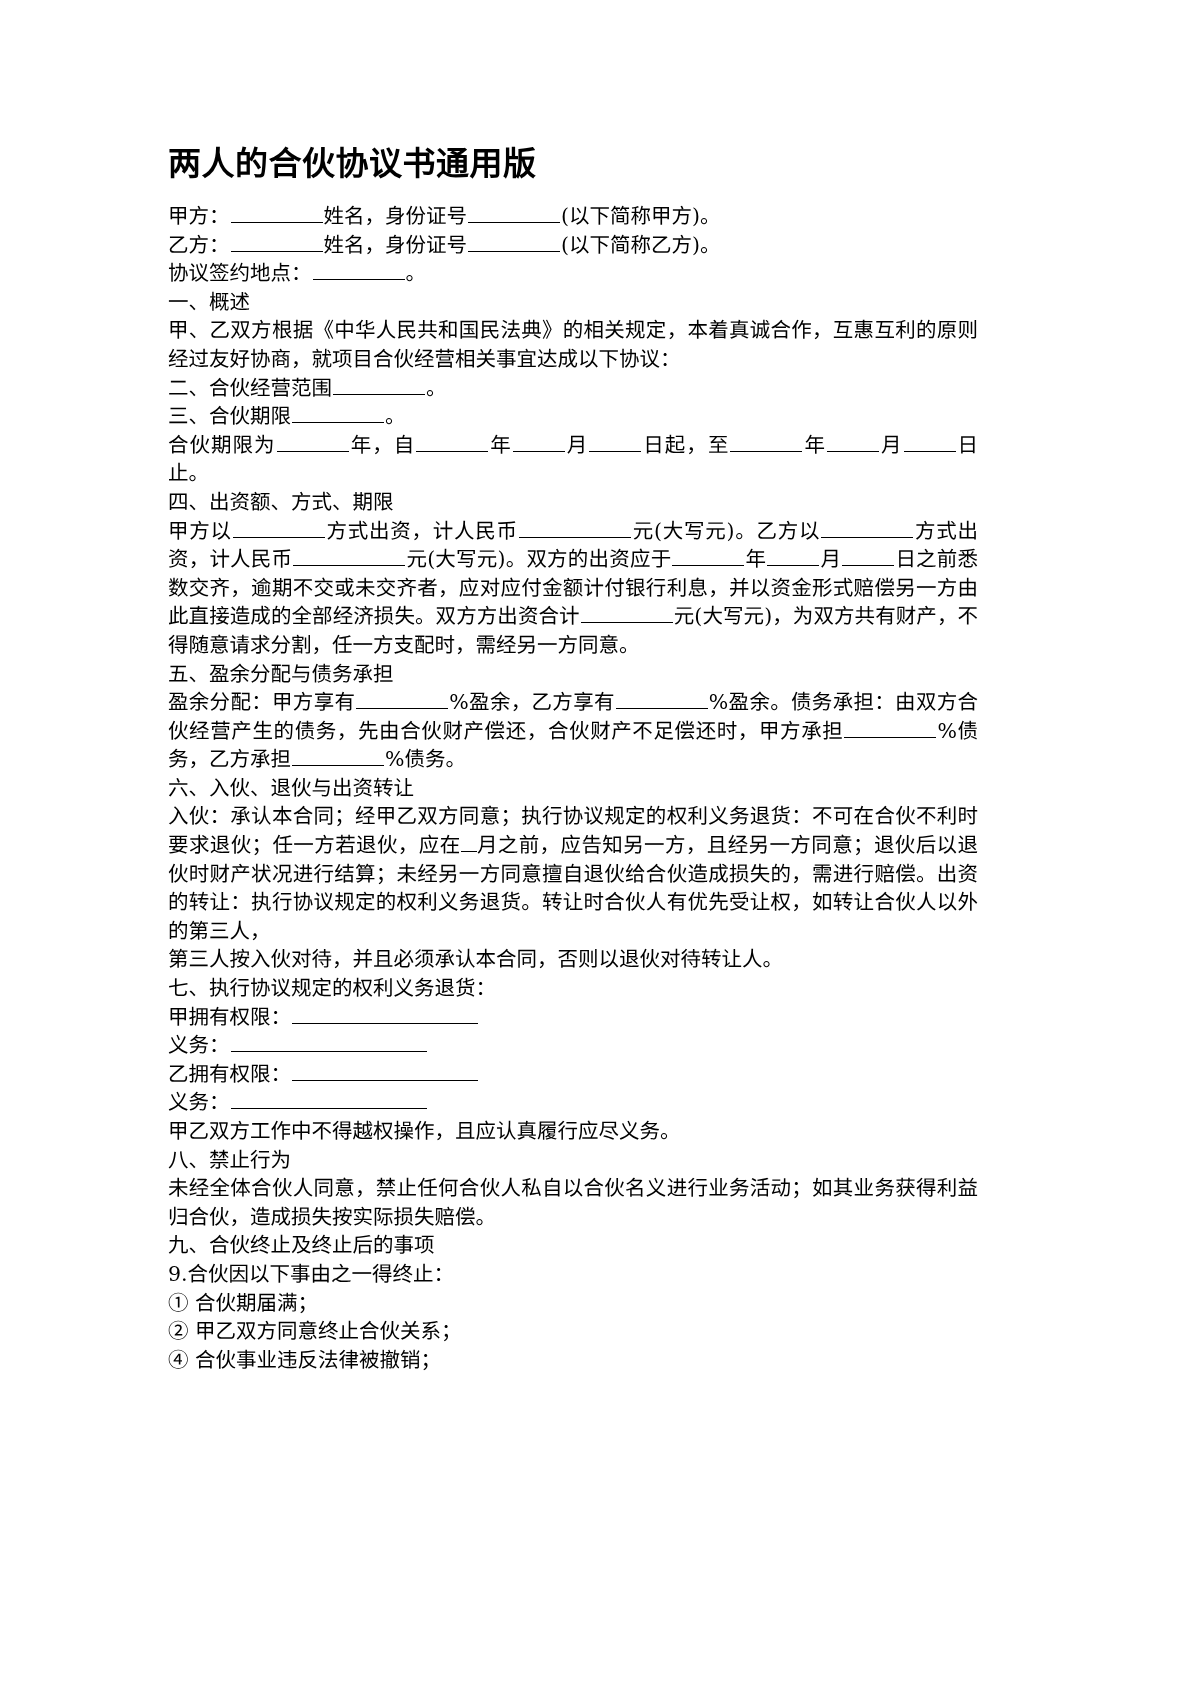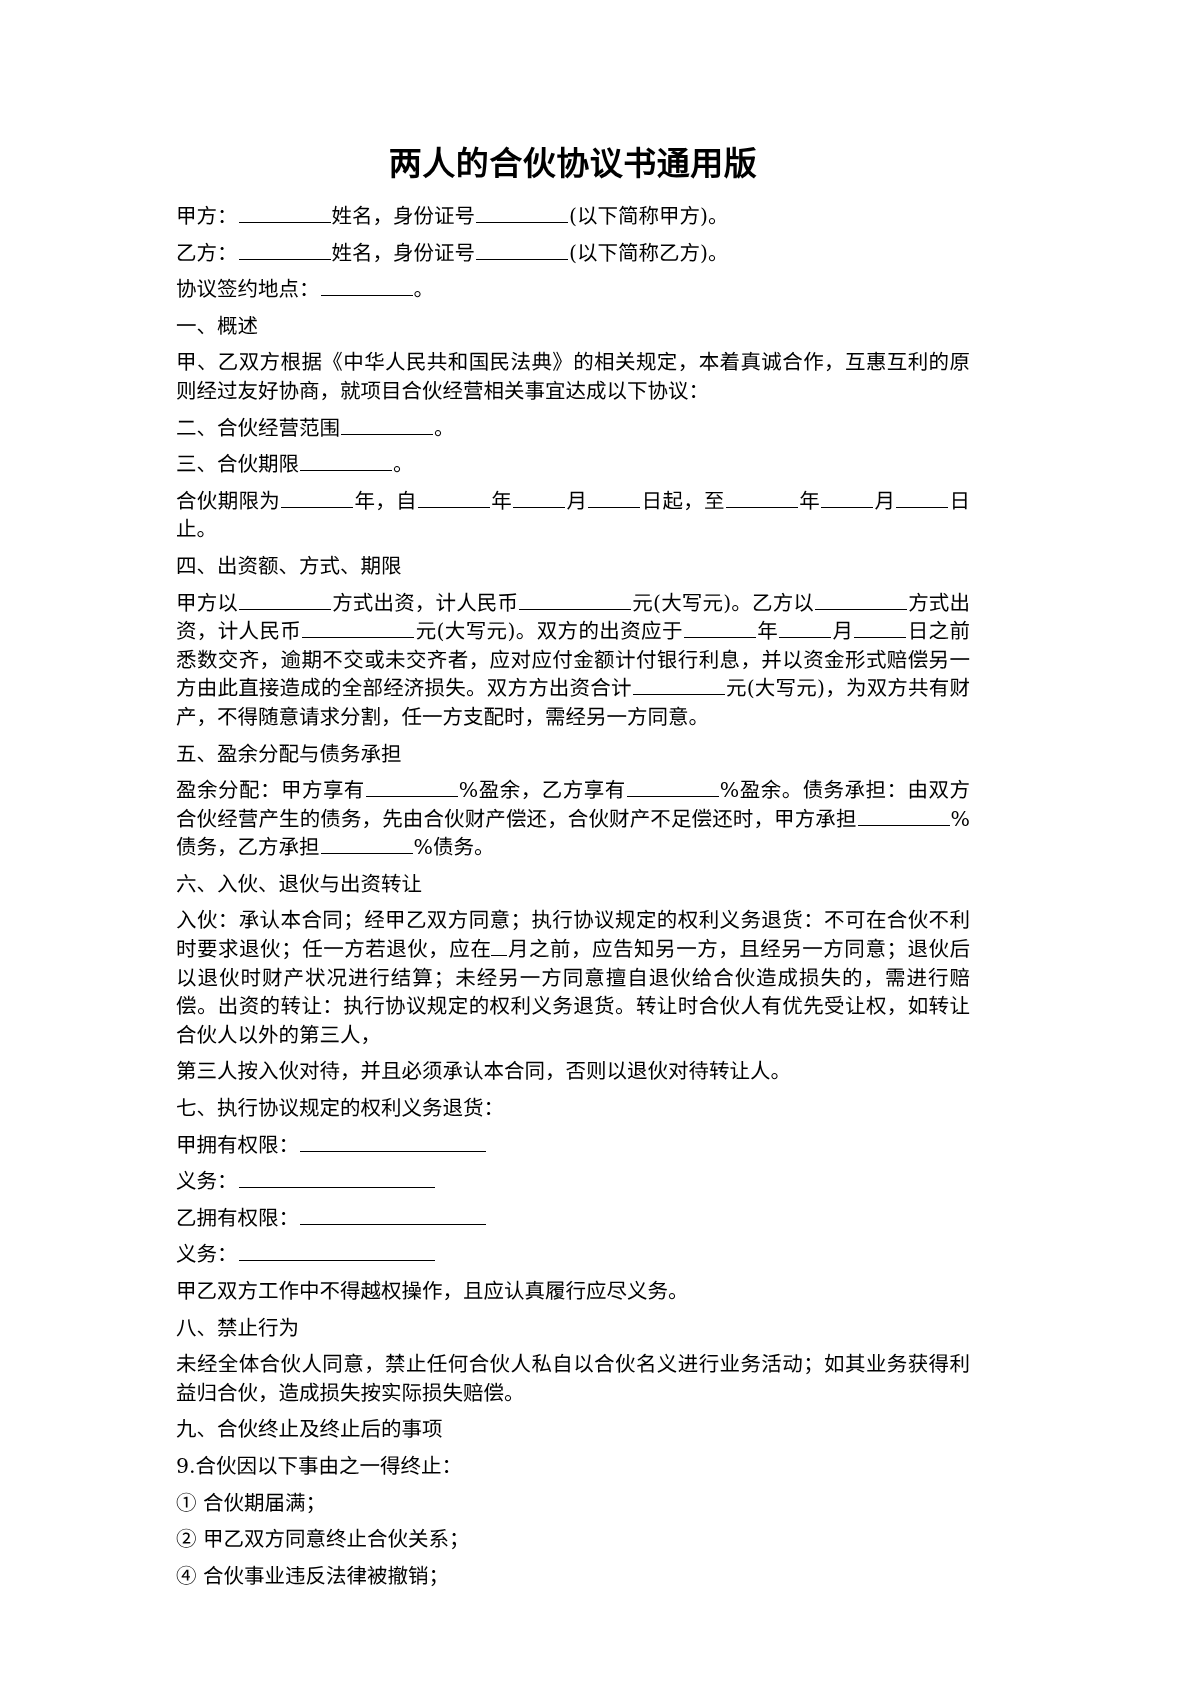--- a/index.html
+++ b/index.html
@@ -29,33 +29,33 @@
     left: 168px;
     top: 140px;
     width: 810px;
   }
 
   .doc-title {
     font-family: "DejaVu Sans", "Liberation Sans", sans-serif;
     font-weight: bold;
     font-size: 33px;
     line-height: 48px;
-    text-align: center;
+    text-align: left;
     letter-spacing: 0.5px;
     margin: 0 0 14px 0;
     padding: 0;
     white-space: nowrap;
   }
 
   .para {
     font-size: 20.5px;
     line-height: 28.6px;
     text-align: justify;
     text-justify: inter-ideograph;
-    margin: 8px;
+    margin: 0;
     padding: 0;
     word-break: break-all;
   }
 
   
   .para.short {
     text-align: left;
   }
 
   .blank {

